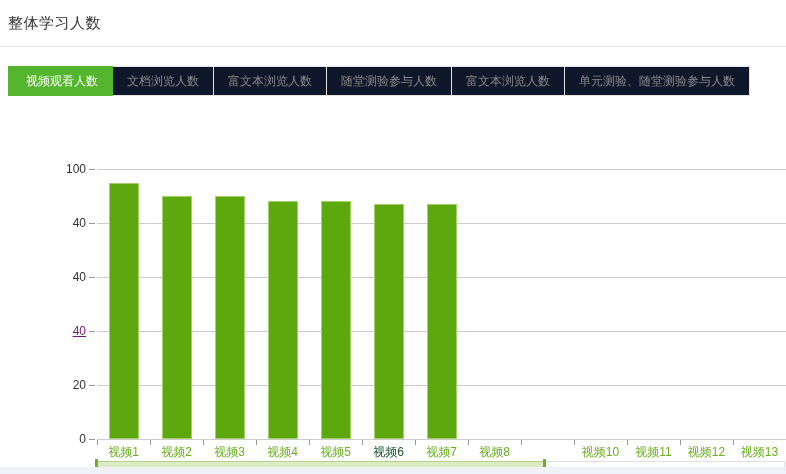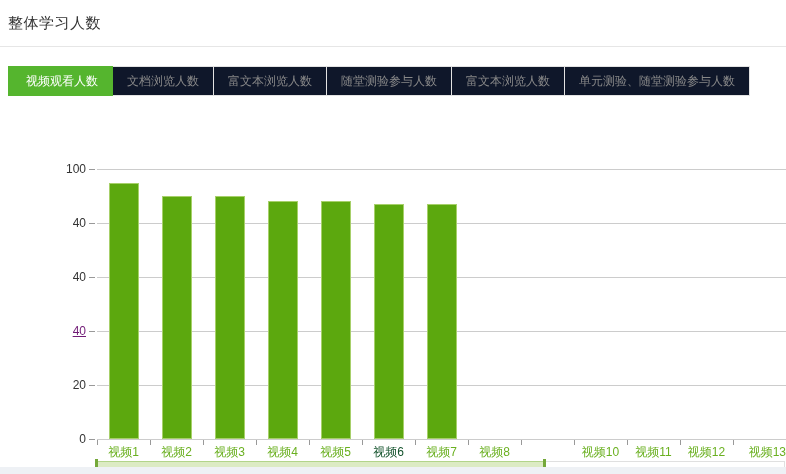--- a/index.html
+++ b/index.html
@@ -89,20 +89,20 @@
     <div class="x-label" style="left: 203px; top: 445px; width: 53px; color: rgb(106, 176, 32);">视频3</div>
     <div class="x-label" style="left: 256px; top: 445px; width: 53px; color: rgb(106, 176, 32);">视频4</div>
     <div class="x-label" style="left: 309px; top: 445px; width: 53px; color: rgb(106, 176, 32);">视频5</div>
     <div class="x-label" style="left: 362px; top: 445px; width: 53px; color: #14532d;">视频6</div>
     <div class="x-label" style="left: 415px; top: 445px; width: 53px; color: rgb(106, 176, 32);">视频7</div>
     <div class="x-label" style="left: 468px; top: 445px; width: 53px; color: rgb(106, 176, 32);">视频8</div>
     <div class="x-label" style="left: 521px; top: 445px; width: 53px; color: rgb(106, 176, 32); margin-top: 24px;">视频9</div>
     <div class="x-label" style="left: 574px; top: 445px; width: 53px; color: rgb(106, 176, 32);">视频10</div>
     <div class="x-label" style="left: 627px; top: 445px; width: 53px; color: rgb(106, 176, 32);">视频11</div>
     <div class="x-label" style="left: 680px; top: 445px; width: 53px; color: rgb(106, 176, 32);">视频12</div>
-    <div class="x-label" style="left: 733px; top: 445px; width: 53px; color: rgb(106, 176, 32); text-align: right;">视频13</div>
+    <div class="x-label" style="left: 733px; top: 445px; width: 53px; color: rgb(106, 176, 32);">视频13</div>
     <div class="dz-track" style="left: 97px; top: 461px; width: 688px; height: 7px; background: rgb(255, 255, 255); border: 1px solid rgb(224, 224, 224);"></div>
     <div class="dz-fill" style="left: 97px; top: 461px; width: 447px; height: 7px; background: rgb(220, 235, 196); border: 1px solid rgb(178, 212, 138);"></div>
     <div class="dz-handle" style="left: 95px; top: 459px; width: 3px; height: 11px; background: rgb(116, 168, 57);"></div>
     <div class="dz-handle" style="left: 543px; top: 459px; width: 3px; height: 11px; background: rgb(116, 168, 57);"></div>
   </div>
 
 <div class="bottom-strip"></div>
 
 </body></html>

